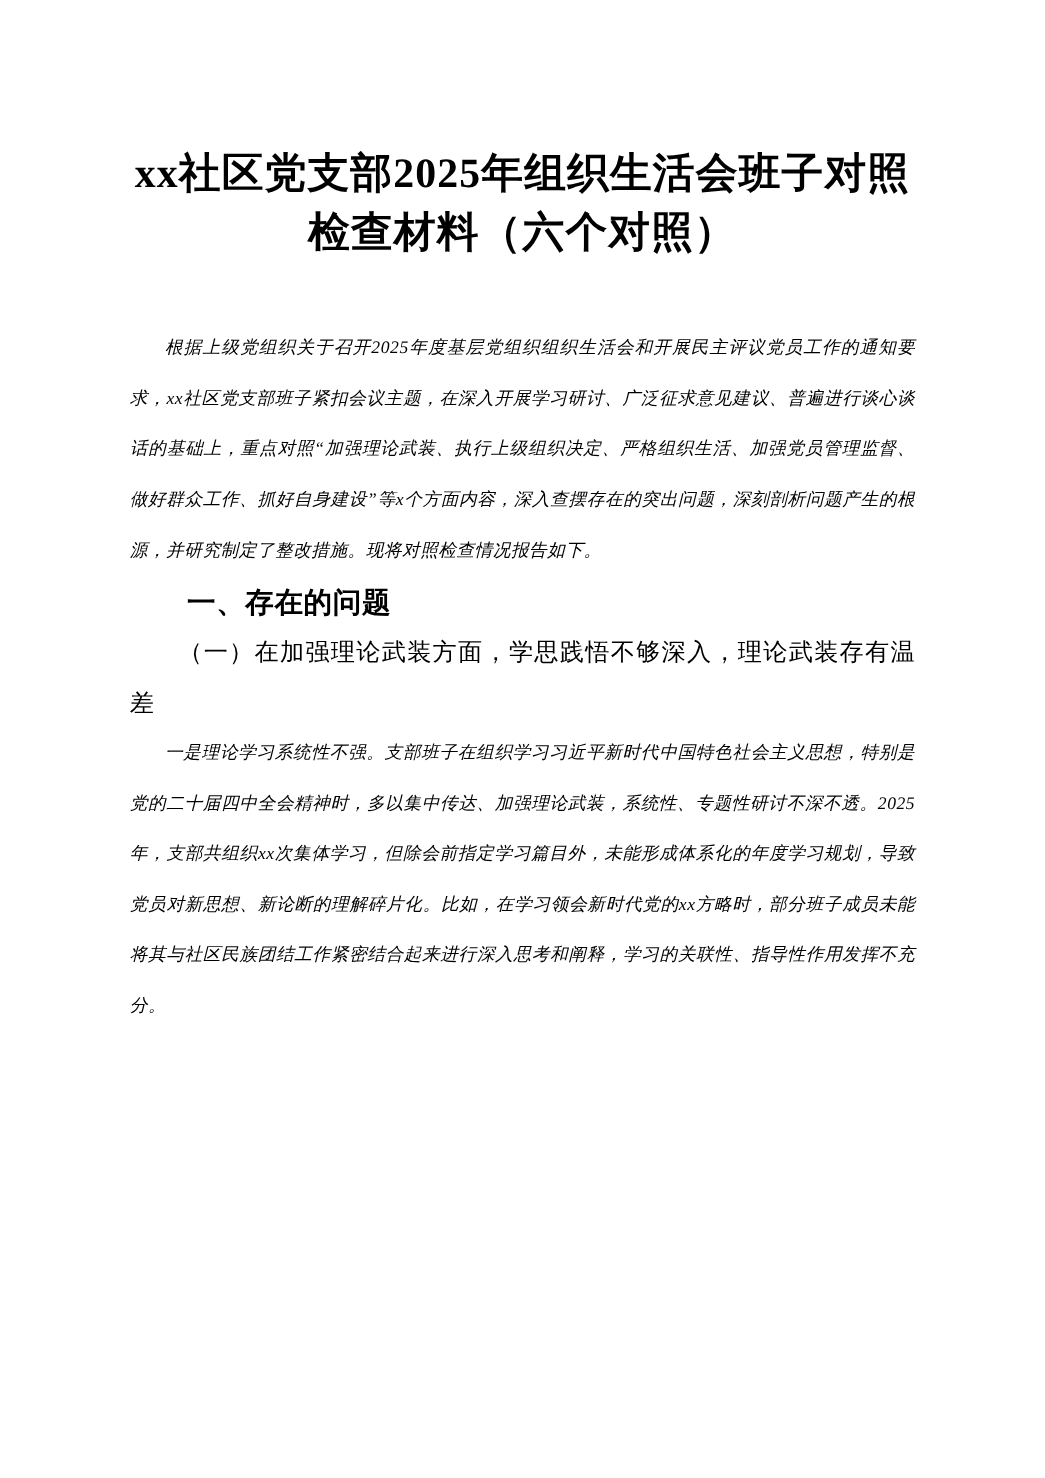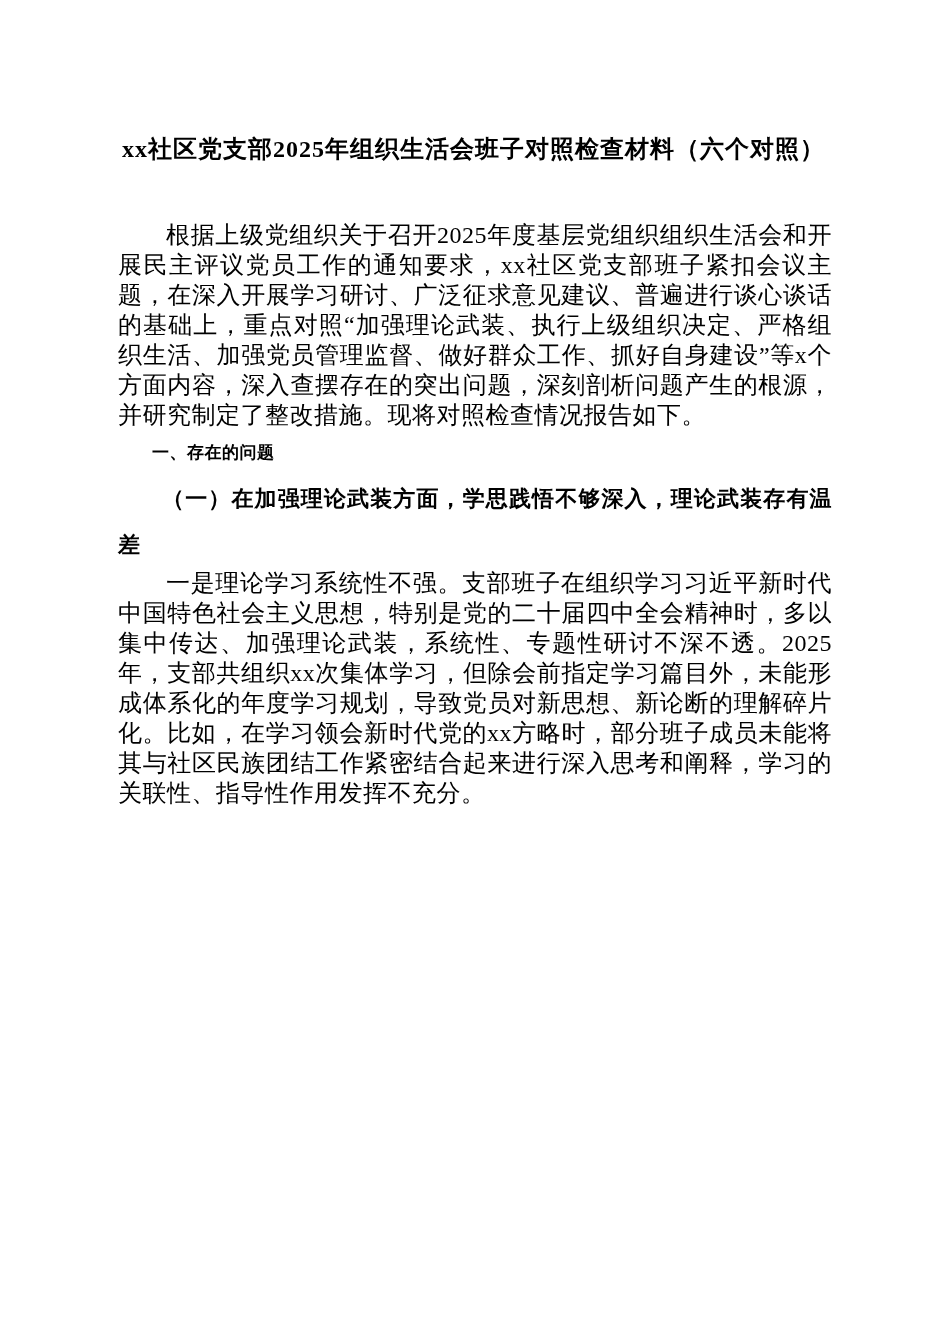--- a/index.html
+++ b/index.html
@@ -12,46 +12,47 @@
     overflow: hidden;
   }
   .page {
     width: 950px;
     height: 1344px;
     background: #ffffff;
     padding: 132px 118px 0 118px;
   }
   .doc-title {
     font-family: "Liberation Serif", "DejaVu Serif", serif;
-    font-size: 24px;
+    font-size: 38px;
     font-weight: 700;
     line-height: 1.42;
-    text-align: left;
+    text-align: center;
     margin: 0 4px 54px 4px;
     letter-spacing: 1px;
   }
   .body-para {
-    font-size: 24px;
-    line-height: 30px;
+    font-size: 16px;
+    line-height: 46px;
     text-indent: 2em;
     text-align: justify;
     letter-spacing: 0.5px;
+    font-style: italic;
   }
   .section-heading {
     font-family: "Liberation Sans", "DejaVu Sans", sans-serif;
-    font-size: 17px;
+    font-size: 26px;
     font-weight: 700;
     line-height: 46px;
     text-indent: 2em;
     letter-spacing: 0.5px;
   }
   .sub-heading {
     font-family: "Liberation Serif", "DejaVu Serif", serif;
     font-size: 22px;
-    font-weight: 700;
+    font-weight: 400;
     line-height: 46px;
     text-indent: 2em;
     text-align: justify;
     letter-spacing: 0.5px;
   }
 </style>
 </head>
 <body>
 
 <div class="page">

